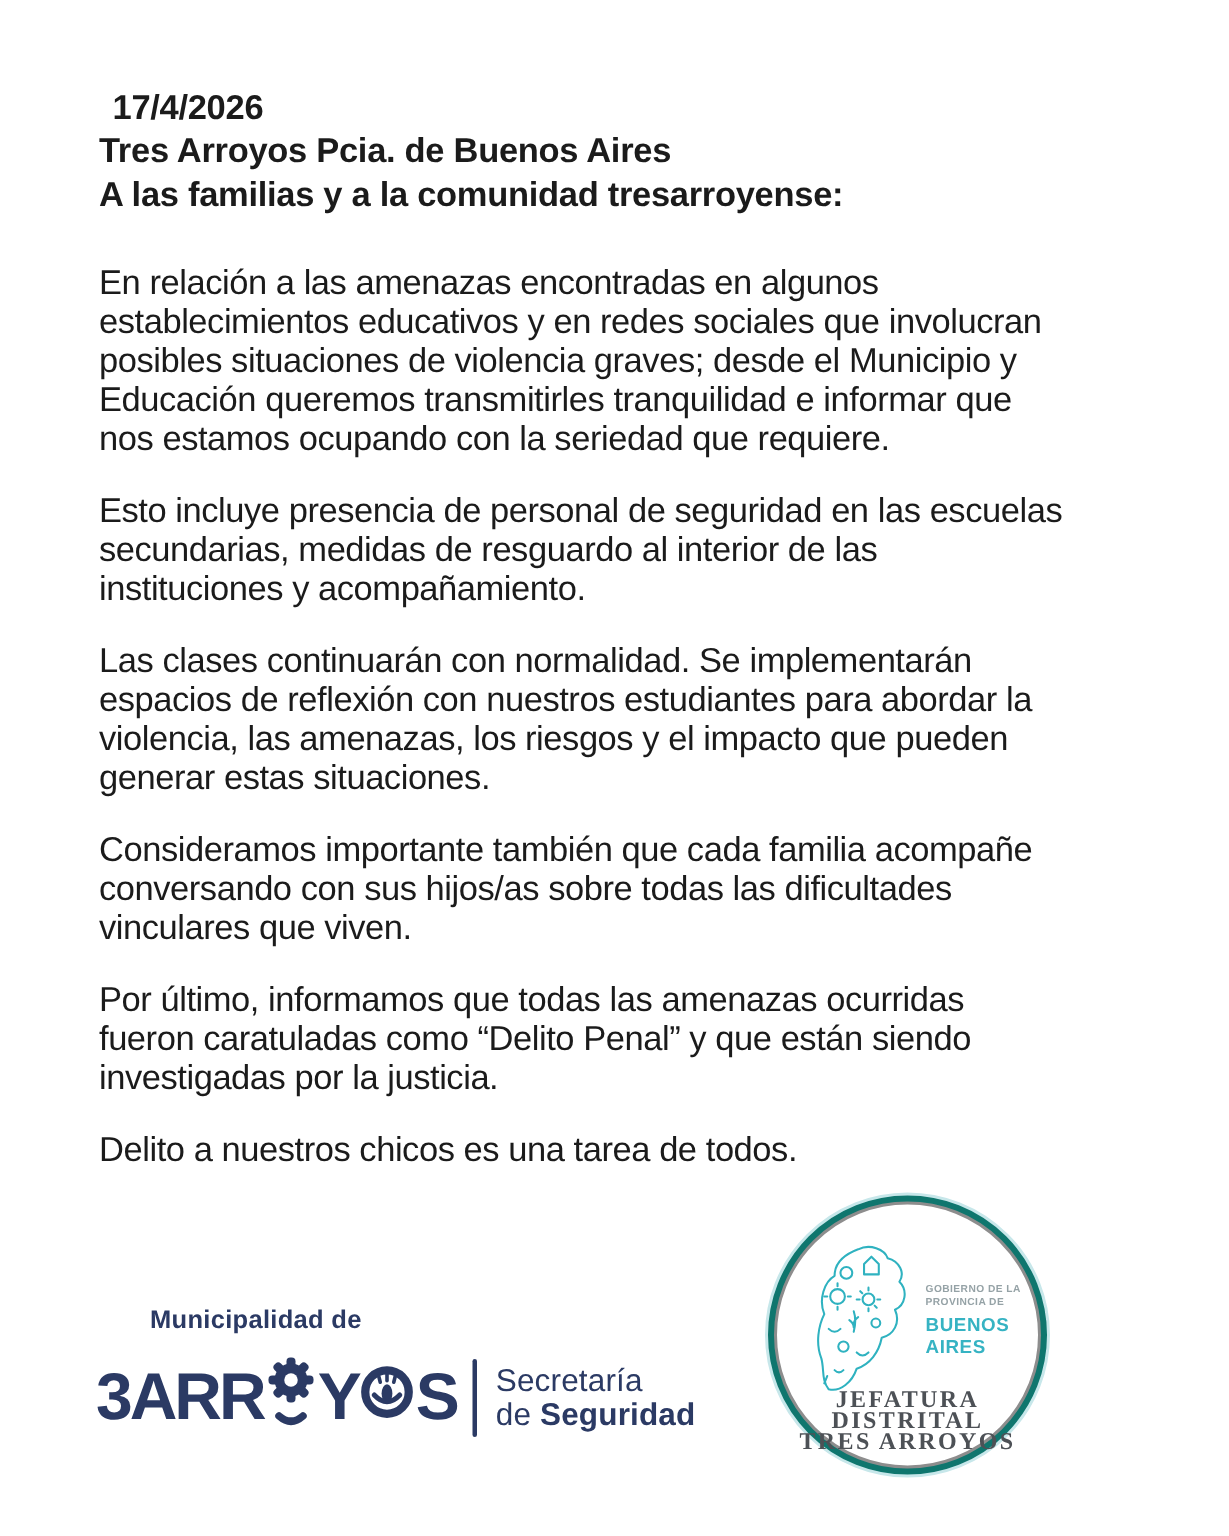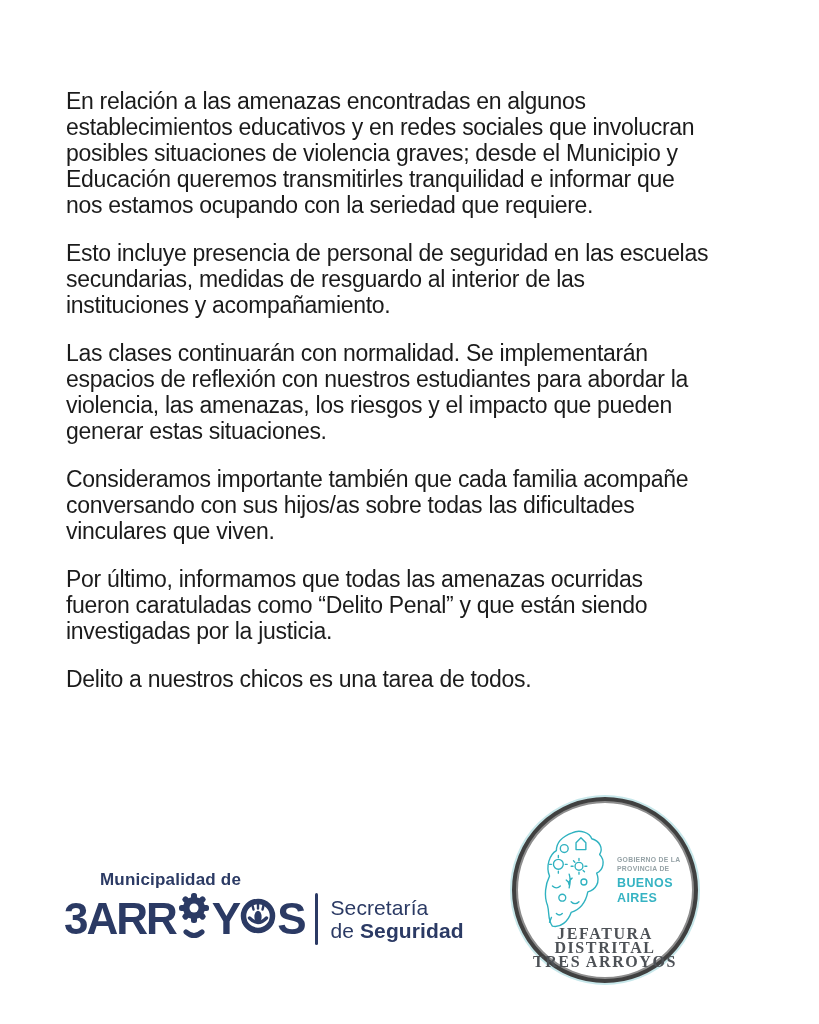--- a/index.html
+++ b/index.html
@@ -31,21 +31,21 @@
 
   
   .muni-logo { position: absolute; left: 64px; top 846px; top: 846px; color: #2b3a64; }
   .muni-top {
     margin-left: 36px;
     font-size: 17px;
     font-weight: 700;
     letter-spacing: 0.2px;
     margin-top: 24px;
   }
-  .muni-row { display: flex; align-items: center; margin-top: 0; }
+  .muni-row { display: flex; align-items: center; margin-top: 12px; }
   .muni-name {
     display: flex;
     align-items: center;
     font-size: 44px;
     font-weight: 800;
     letter-spacing: -2px;
     line-height: 46px;
   }
   .muni-name .glyph-icon { margin: 0 1px; }
   .muni-divider {
@@ -57,21 +57,21 @@
   .muni-dept { font-size: 21px; line-height: 23px; letter-spacing: 0.1px; }
   .muni-dept b { font-weight: 700; }
 
   
   .seal {
     position: absolute;
     left: 510px; top: 795px;
     width: 186px; height: 186px;
     border: 2px solid #c7e7ea;
     border-radius: 50%;
-    background: #404040;
+    background: #0f766e;
   }
   .seal-inner {
     position: absolute;
     left: 4px; top: 4px; right: 4px; bottom: 4px;
     border: 2px solid #8d8d8d;
     border-radius: 50%;
     background: #ffffff;
   }
   .seal-map { position: absolute; left: 20px; top: 24px; }
   .seal-gov { position: absolute; left: 99px; top: 52px; }
@@ -103,20 +103,25 @@
     color: #4d5156;
     line-height: 14px;
   }
 </style>
 </head>
 <body>
 
 <div class="page">
 
   <div class="content">
+    <div class="heading">
+      <div class="date-line">17/4/2026</div>
+      <div>Tres Arroyos Pcia. de Buenos Aires</div>
+      <div>A las familias y a la comunidad tresarroyense:</div>
+    </div>
 
     <div class="para first">En relación a las amenazas encontradas en algunos
 establecimientos educativos y en redes sociales que involucran
 posibles situaciones de violencia graves; desde el Municipio y
 Educación queremos transmitirles tranquilidad e informar que
 nos estamos ocupando con la seriedad que requiere.</div>
     <div class="para">Esto incluye presencia de personal de seguridad en las escuelas
 secundarias, medidas de resguardo al interior de las
 instituciones y acompañamiento.</div>
     <div class="para">Las clases continuarán con normalidad. Se implementarán

